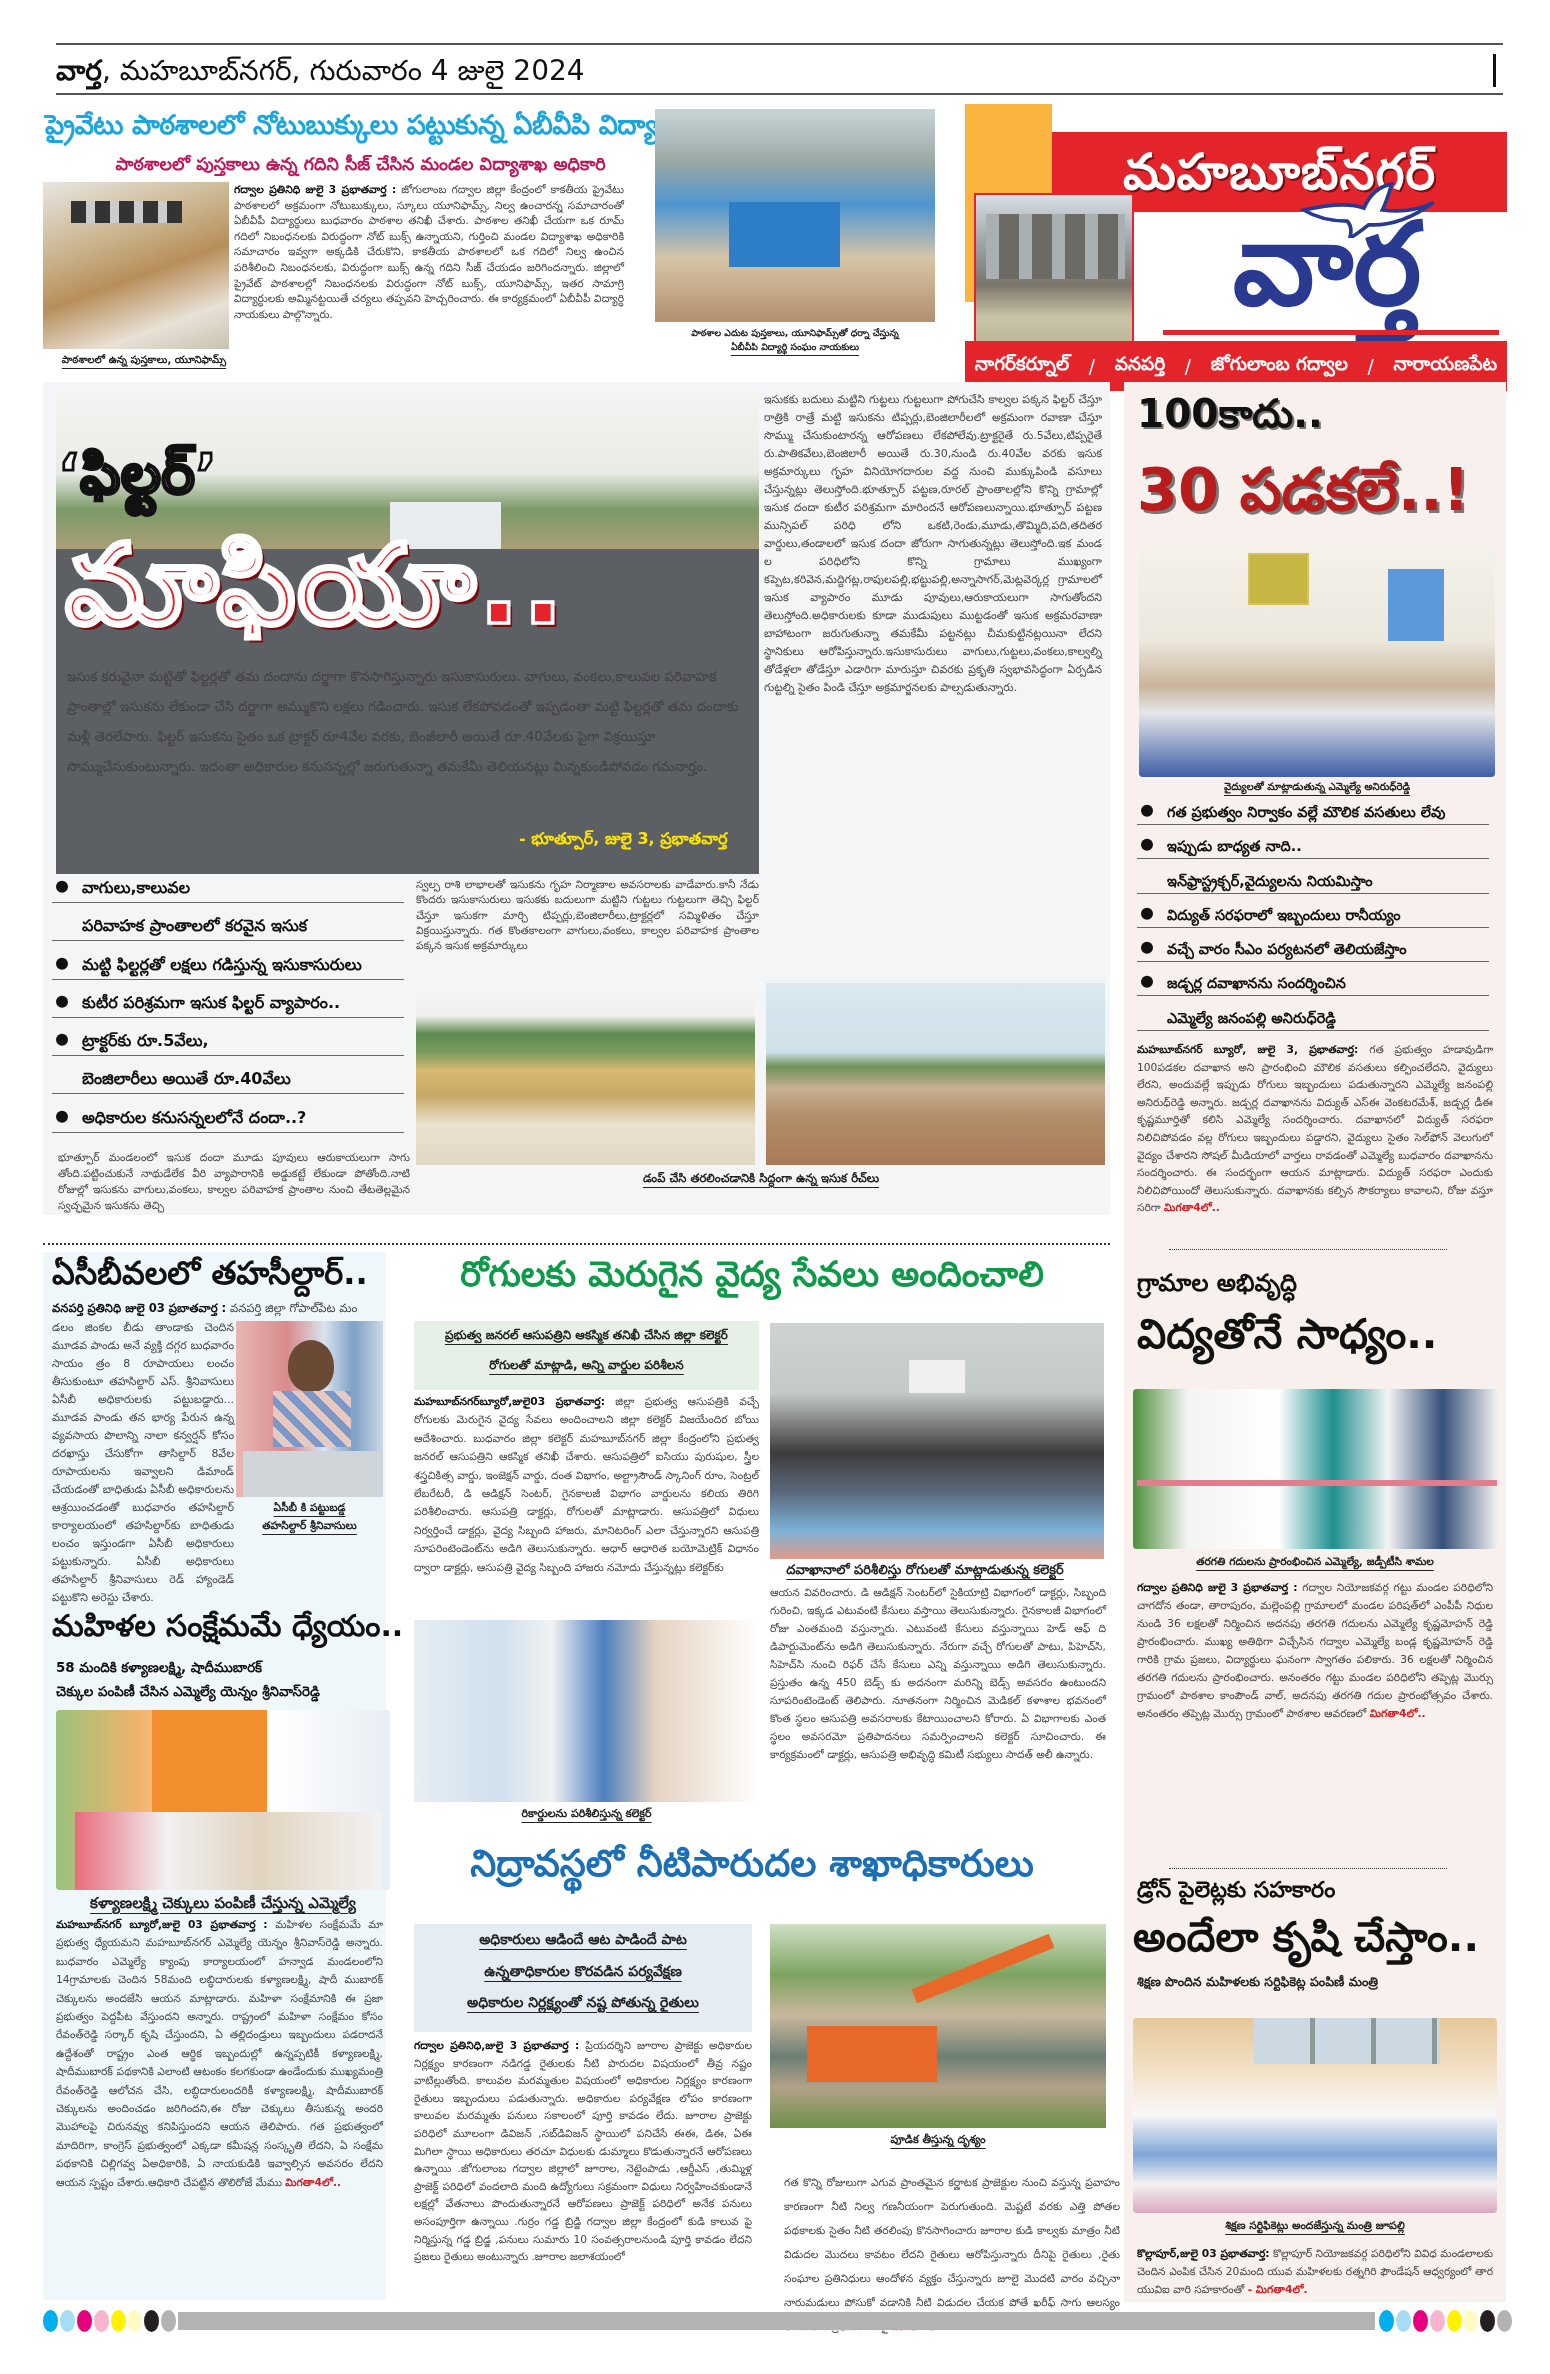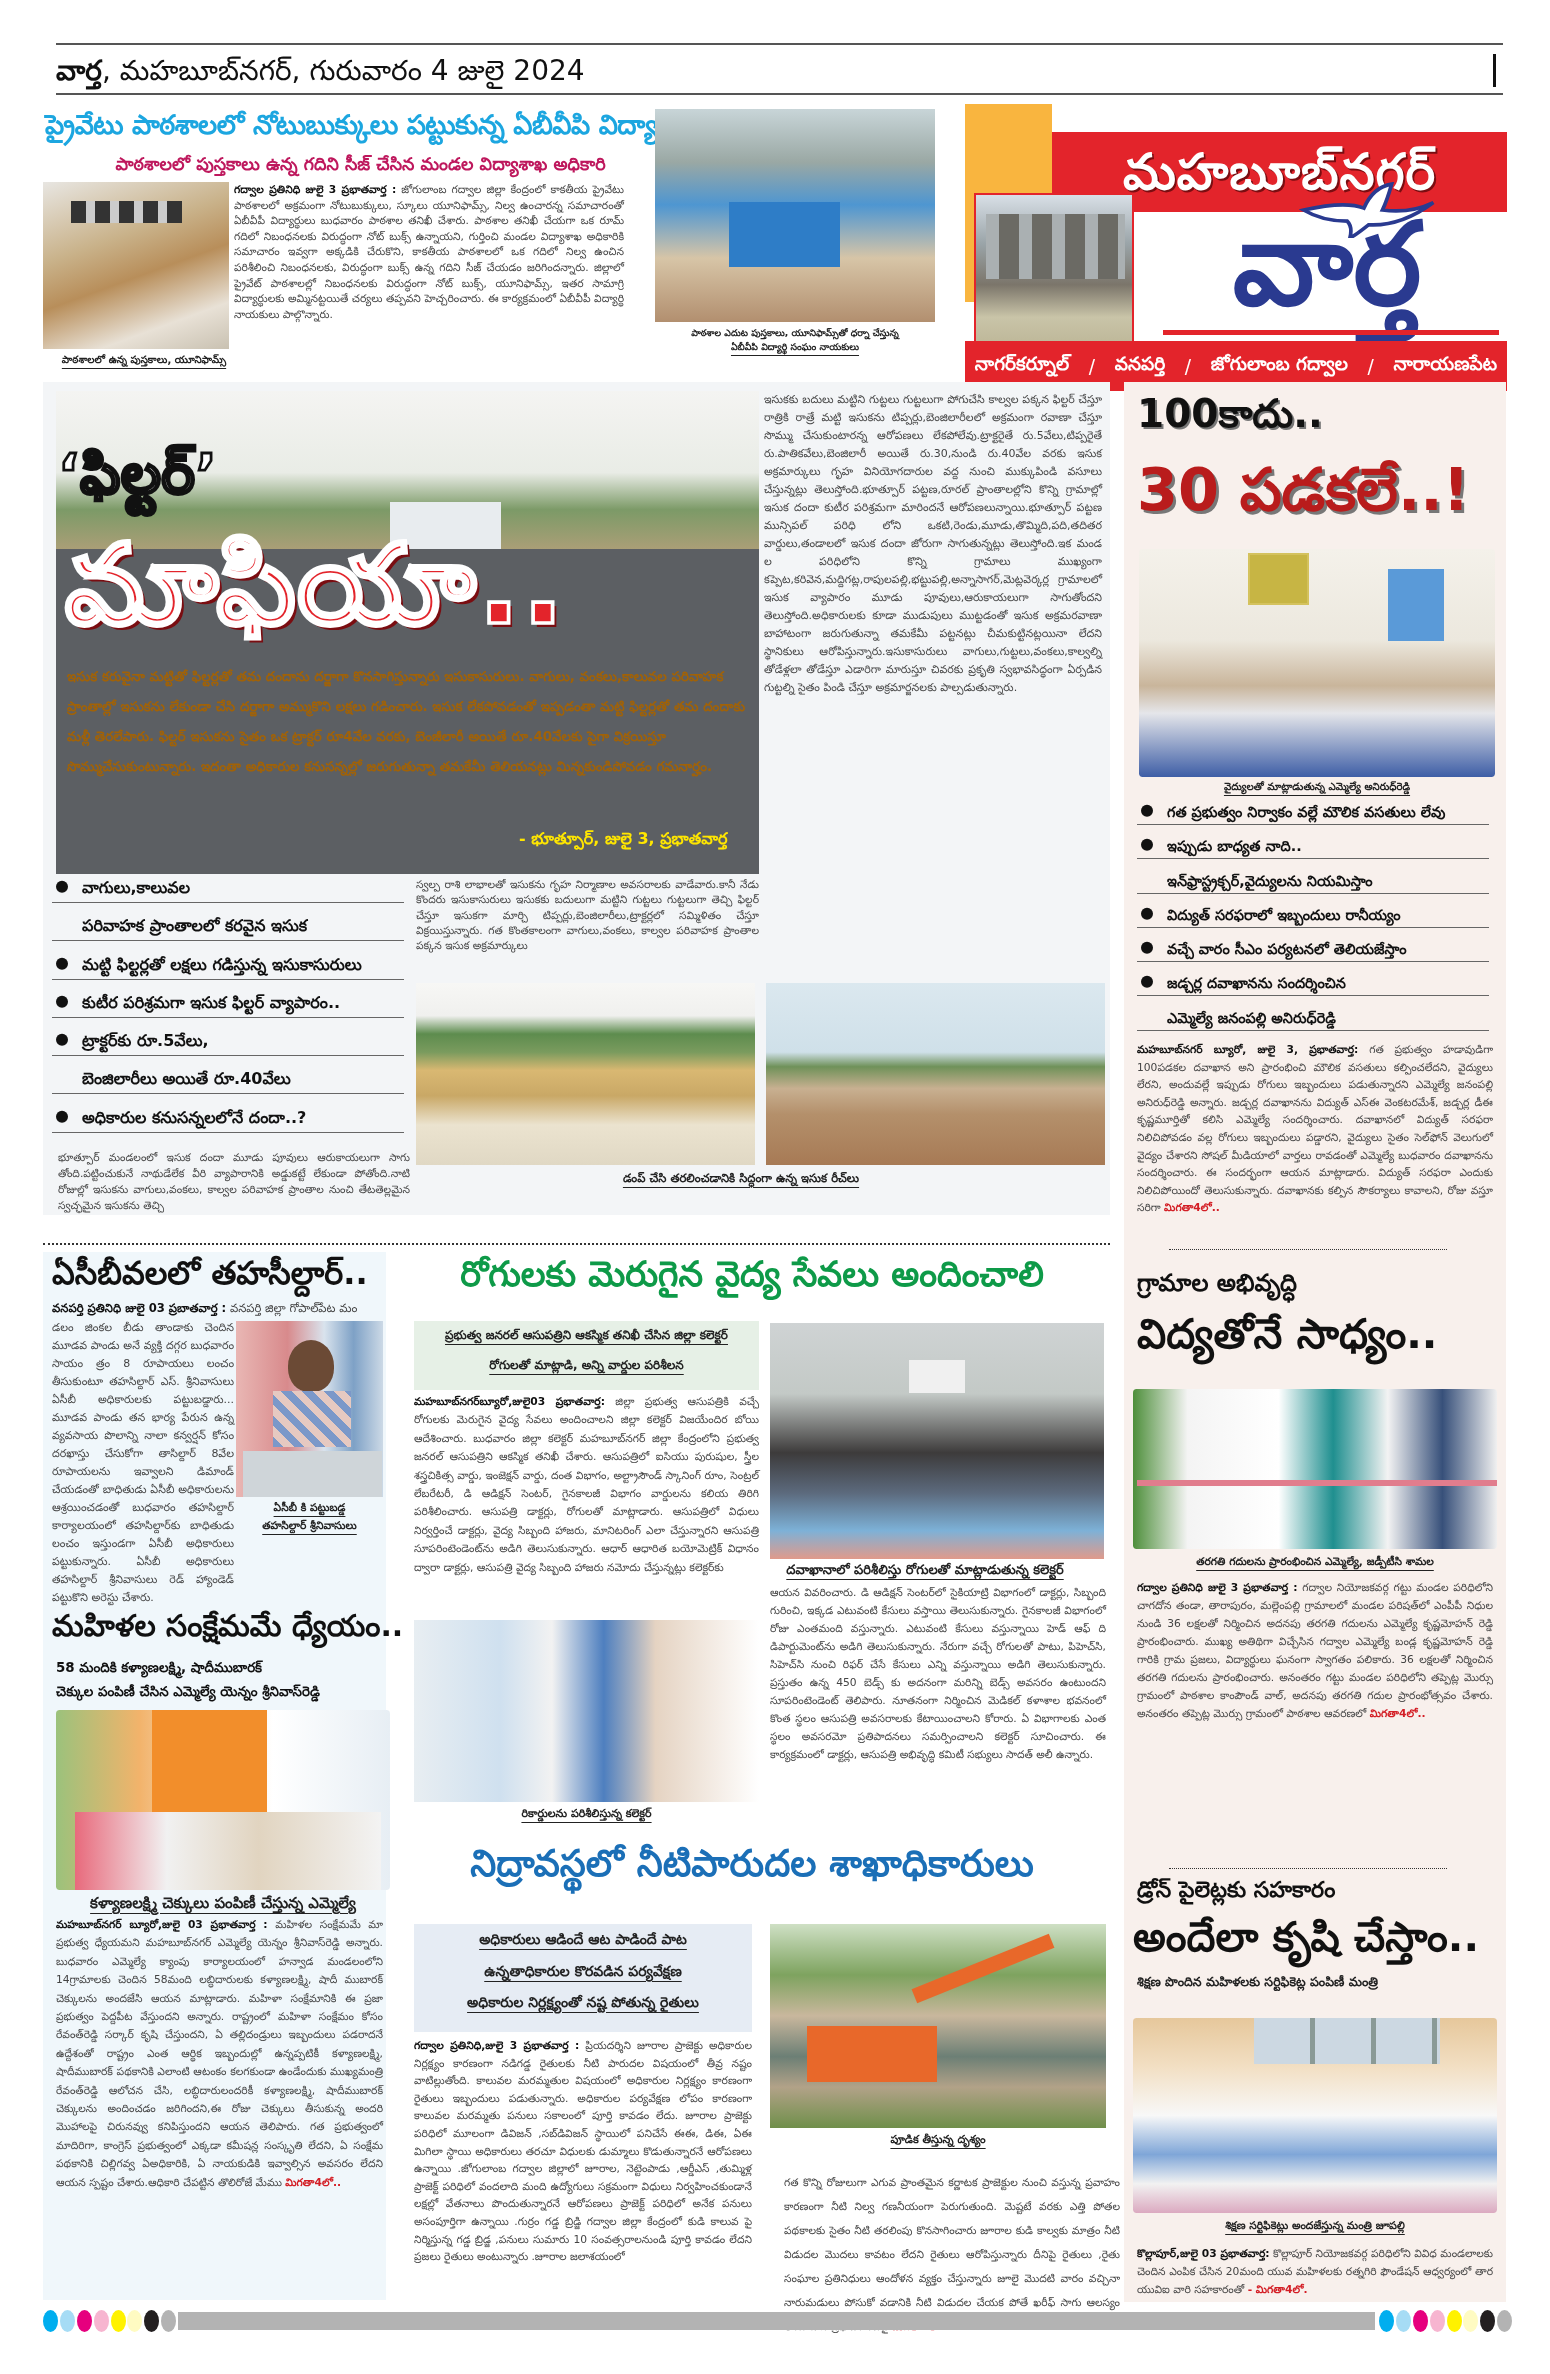--- a/index.html
+++ b/index.html
@@ -70,41 +70,41 @@
 <div class="caption" style="left:655px; top:327px; width:280px; font-size:9.3px; text-decoration:none;">పాఠశాల ఎదుట పుస్తకాలు, యూనిఫామ్స్‌తో ధర్నా చేస్తున్న</div>
 <div class="caption" style="left:655px; top:341px; width:280px; font-size:9.3px;">ఏబీవీపి విద్యార్థి సంఘం నాయకులు</div>
 
 <div class="abs" style="left:43px; top:382px; width:1067px; height:833px; background:#f3f5f7;"></div>
 <div class="photo" style="left:56px; top:391px; width:703px; height:371px; border-radius:0; background:linear-gradient(180deg,#f4f4f2 0%,#e9ece6 22%,#7c9a67 32%,#b9a07c 46%,#c8a378 60%,#b49167 75%,#c4b69c 100%);">
   <div class="abs" style="left:334px; top:111px; width:111px; height:56px; background:#e8ecef;"></div>
 </div>
 <div class="abs" style="left:56px; top:549px; width:703px; height:325px; background:#5c5f63;"></div>
 <div class="abs" style="left:58px; top:441px; font-size:56px; font-weight:bold; color:#fff; -webkit-text-stroke:2.8px #111; letter-spacing:0.9px;">‘ఫిల్టర్’</div>
 <div class="abs" style="left:65px; top:515px; font-size:111px; font-weight:bold; color:#e3242b; -webkit-text-stroke:3.7px #fff; text-shadow:3.7px 3.7px 0 #7a0d11; letter-spacing:1.9px; line-height:139px;">మాఫియా..</div>
-<div class="abs" style="left:67px; top:662px; width:683px; font-size:13.4px; line-height:30px; color:#a16207;font-weight:bold;">
+<div class="abs" style="left:67px; top:662px; width:683px; font-size:13.4px; line-height:30px; color:#404040;">
   <span>ఇసుక కరువైనా మట్టితో ఫిల్టర్లతో తమ దందాను దర్జాగా కొనసాగిస్తున్నారు ఇసుకాసురులు. వాగులు, వంకలు,కాలువల పరివాహక ప్రాంతాల్లో ఇసుకను లేకుండా చేసి దర్జాగా అమ్ముకొని లక్షలు గడించారు. ఇసుక లేకపోవడంతో ఇప్పడంతా మట్టి ఫిల్టర్లతో తమ దందాకు మళ్లీ తెరలేపారు. ఫిల్టర్ ఇసుకను సైతం ఒక ట్రాక్టర్ రూ4వేల వరకు, బెంజీలారీ అయితే రూ.40వేలకు పైగా విక్రయిస్తూ సొమ్ముచేసుకుంటున్నారు. ఇదంతా అధికారుల కనుసన్నల్లో జరుగుతున్నా తమకేమీ తెలియనట్లు మిన్నకుండిపోవడం గమనార్హం.</span>
 </div>
 <div class="abs" style="left:519px; top:829px; font-size:16px; font-weight:bold; color:#ffe600;">- భూత్పూర్, జులై 3, ప్రభాతవార్త</div>
 
 <div class="abs body-text" style="left:764px; top:391px; width:338px; font-size:11px; line-height:18px;">ఇసుకకు బదులు మట్టిని గుట్టలు గుట్టలుగా పోగుచేసి కాల్వల పక్కన ఫిల్టర్ చేస్తూ రాత్రికి రాత్రే మట్టి ఇసుకను టిప్పర్లు,బెంజిలారీలలో అక్రమంగా రవాణా చేస్తూ సొమ్ము చేసుకుంటారన్న ఆరోపణలు లేకపోలేవు.ట్రాక్టరైతే రు.5వేలు,టిప్పరైతే రు.పాతికవేలు,బెంజిలారీ అయితే రు.30,నుండి రు.40వేల వరకు ఇసుక అక్రమార్కులు గృహ వినియోగదారుల వద్ద నుంచి ముక్కుపిండి వసూలు చేస్తున్నట్లు తెలుస్తోంది.భూత్పూర్ పట్టణ,రూరల్ ప్రాంతాలల్లోని కొన్ని గ్రామాల్లో ఇసుక దందా కుటీర పరిశ్రమగా మారిందనే ఆరోపణలున్నాయి.భూత్పూర్ పట్టణ మున్సిపల్ పరిధి లోని ఒకటి,రెండు,మూడు,తొమ్మిది,పది,తదితర వార్డులు,తండాలలో ఇసుక దందా జోరుగా సాగుతున్నట్లు తెలుస్తోంది.ఇక మండ ల పరిధిలోని కొన్ని గ్రామాలు ముఖ్యంగా కప్పెట,కరివెన,మద్దిగట్ల,రాపులపల్లి,భట్టుపల్లి,అన్నాసాగర్,మెట్లవెర్కర్ల గ్రామాలలో ఇసుక వ్యాపారం మూడు పూవులు,ఆరుకాయలుగా సాగుతోందని తెలుస్తోంది.అధికారులకు కూడా ముడుపులు ముట్టడంతో ఇసుక అక్రమరవాణా బాహాటంగా జరుగుతున్నా తమకేమీ పట్టనట్లు చీమకుట్టినట్లయినా లేదని స్థానికులు ఆరోపిస్తున్నారు.ఇసుకాసురులు వాగులు,గుట్టలు,వంకలు,కాల్వల్ని తోడేళ్లలా తోడేస్తూ ఎడారిగా మారుస్తూ చివరకు ప్రకృతి స్వభావసిద్ధంగా ఏర్పడిన గుట్టల్ని సైతం పిండి చేస్తూ అక్రమార్జనలకు పాల్పడుతున్నారు.</div>
 
 <ul class="abs bullet-list" style="left:52px; top:874px; width:352px; font-size:16px; line-height:28px;">
   <li><span class="dot"></span><span>వాగులు,కాలువల</span></li>
   <li class="cont"><span>పరివాహక ప్రాంతాలలో కరవైన ఇసుక</span></li>
   <li><span class="dot"></span><span>మట్టి ఫిల్టర్లతో లక్షలు గడిస్తున్న ఇసుకాసురులు</span></li>
   <li><span class="dot"></span><span>కుటీర పరిశ్రమగా ఇసుక ఫిల్టర్ వ్యాపారం..</span></li>
   <li><span class="dot"></span><span>ట్రాక్టర్‌కు రూ.5వేలు,</span></li>
   <li class="cont"><span>బెంజిలారీలు అయితే రూ.40వేలు</span></li>
   <li><span class="dot"></span><span>అధికారుల కనుసన్నలలోనే దందా..?</span></li>
 </ul>
 <div class="abs body-text" style="left:58px; top:1150px; width:352px; font-size:10.7px; line-height:16px;">భూత్పూర్ మండలంలో ఇసుక దందా మూడు పూవులు ఆరుకాయలుగా సాగు తోంది.పట్టించుకునే నాథుడేలేక వీరి వ్యాపారానికి అడ్డుకట్టే లేకుండా పోతోంది.నాటి రోజుల్లో ఇసుకను వాగులు,వంకలు, కాల్వల పరివాహక ప్రాంతాల నుంచి తేటతెల్లమైన స్వచ్ఛమైన ఇసుకను తెచ్చి</div>
 <div class="abs body-text" style="left:416px; top:877px; width:343px; font-size:10.7px; line-height:15.3px;">స్వల్ప రాశి లాభాలతో ఇసుకను గృహ నిర్మాణాల అవసరాలకు వాడేవారు.కానీ నేడు కొందరు ఇసుకాసురులు ఇసుకకు బదులుగా మట్టిని గుట్టలు గుట్టలుగా తెచ్చి ఫిల్టర్ చేస్తూ ఇసుకగా మార్చి టిప్పర్లు,బెంజిలారీలు,ట్రాక్టర్లలో సమ్మిళితం చేస్తూ విక్రయిస్తున్నారు. గత కొంతకాలంగా వాగులు,వంకలు, కాల్వల పరివాహక ప్రాంతాల పక్కన ఇసుక అక్రమార్కులు</div>
 <div class="photo" style="left:416px; top:983px; width:339px; height:182px; border-radius:0; background:linear-gradient(180deg,#f7f7f5 0%,#f0f0ee 18%,#5d8c4e 28%,#7a9b5e 38%,#d9b872 48%,#c9a866 62%,#ebe3cf 78%,#e0d8c4 100%);"></div>
 <div class="photo" style="left:766px; top:983px; width:339px; height:182px; border-radius:0; background:linear-gradient(180deg,#dbe8ef 0%,#cfe0e9 38%,#6f9159 46%,#c8b091 58%,#b4906b 72%,#a77a55 100%);"></div>
-<div class="caption" style="left:396px; top:1171px; width:690px; font-size:11.6px;">డంప్ చేసి తరలించడానికి సిద్ధంగా ఉన్న ఇసుక రీచ్‌లు</div>
+<div class="caption" style="left:416px; top:1171px; width:690px; font-size:11.6px;">డంప్ చేసి తరలించడానికి సిద్ధంగా ఉన్న ఇసుక రీచ్‌లు</div>
 
 <div class="sep-dots" style="left:43px; top:1243px; width:1067px;"></div>
 
 <div class="abs" style="left:1124px; top:382px; width:382px; height:1920px; background:#f8f0ec;"></div>
 <div class="abs" style="left:1137px; top:391px; font-size:39px; font-weight:bold; color:#111; text-shadow:1.9px 1.9px 0 #777;">100కాదు..</div>
 <div class="abs" style="left:1137px; top:455px; font-size:59px; font-weight:bold; color:#b91c1c; text-shadow:2.8px 2.8px 0 #777;">30 పడకలే..!</div>
 <div class="photo" style="left:1139px; top:549px; width:356px; height:228px; background:linear-gradient(180deg,#f4f1ea 0%,#ece8de 40%,#c9b59b 60%,#e5e6ea 72%,#3e5ea6 100%);">
   <div class="abs" style="left:109px; top:3.7px; width:61px; height:52px; background:#c7b544; border:2.8px solid #d4c25d;"></div>
   <div class="abs" style="left:249px; top:20.4px; width:56px; height:72px; background:#5a9ad8;"></div>
 </div>

